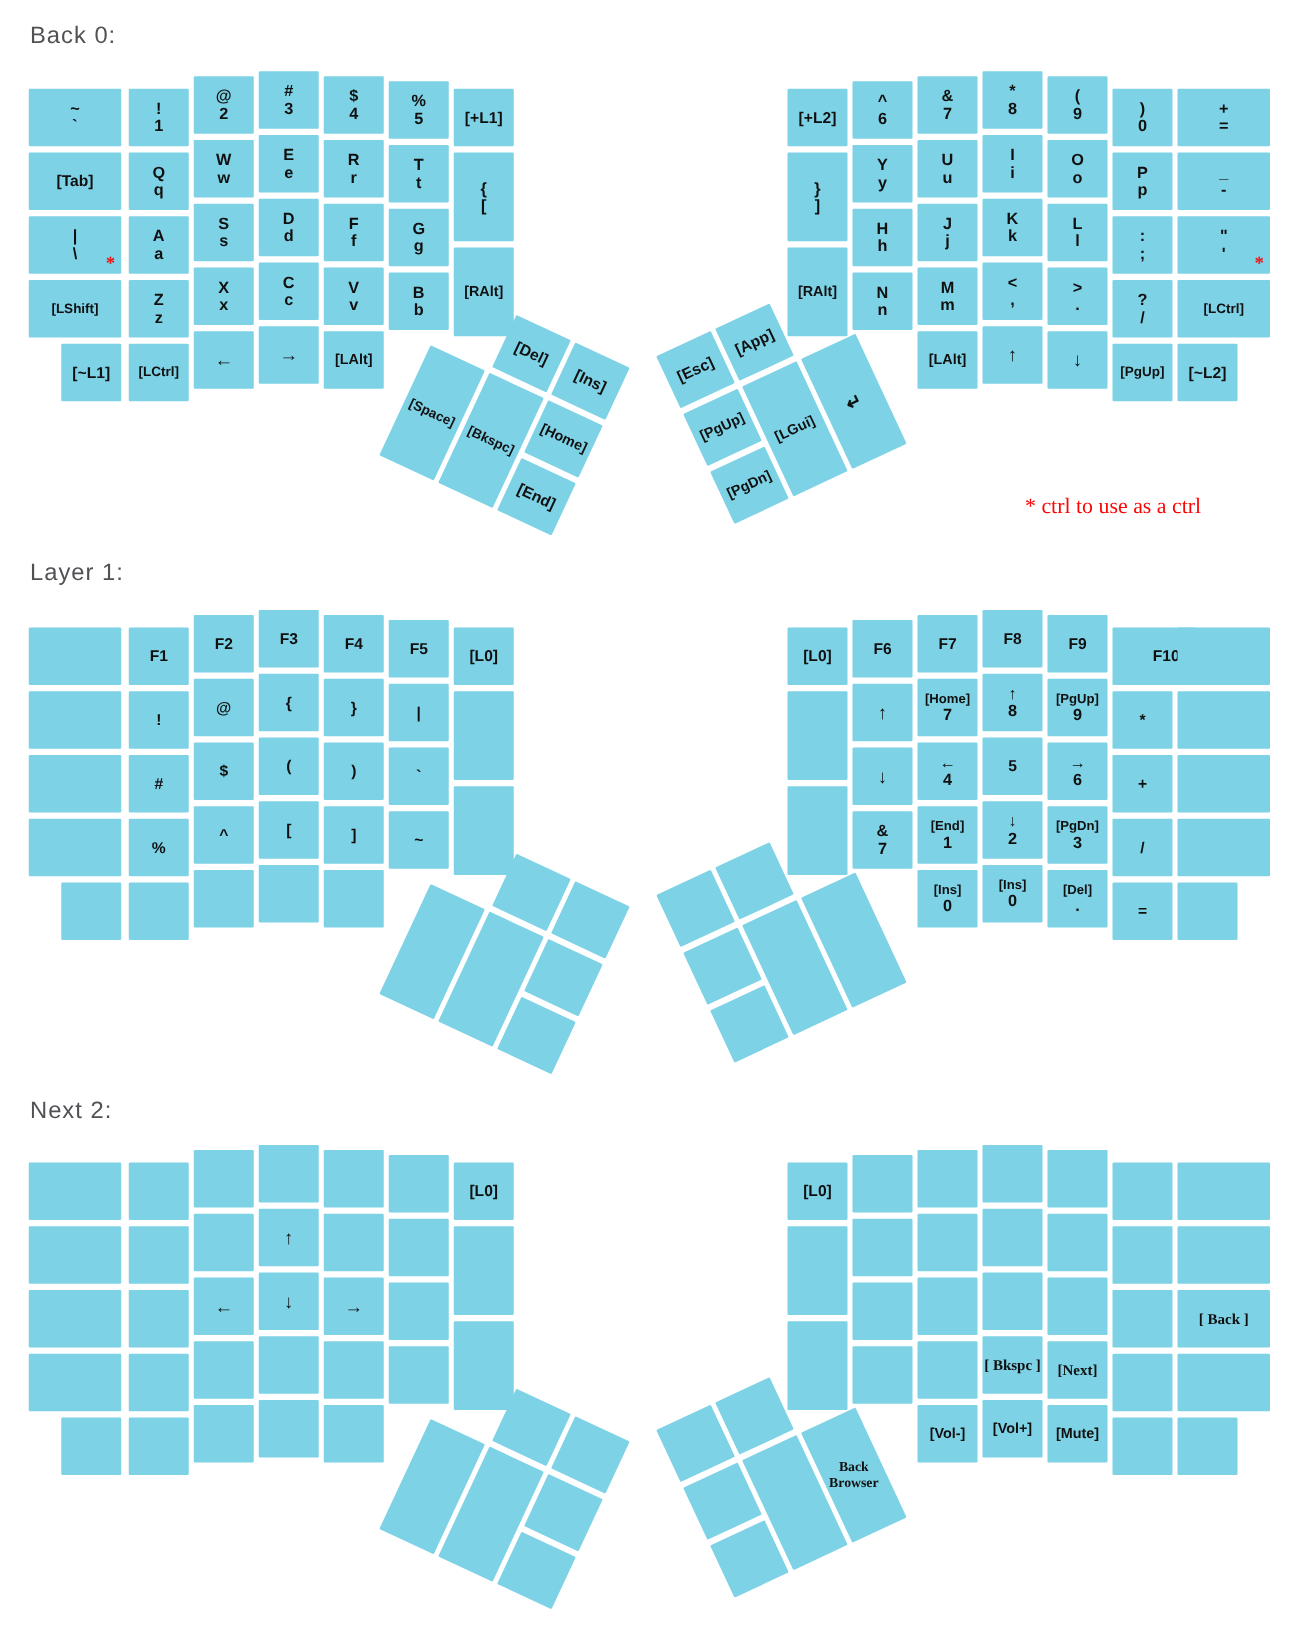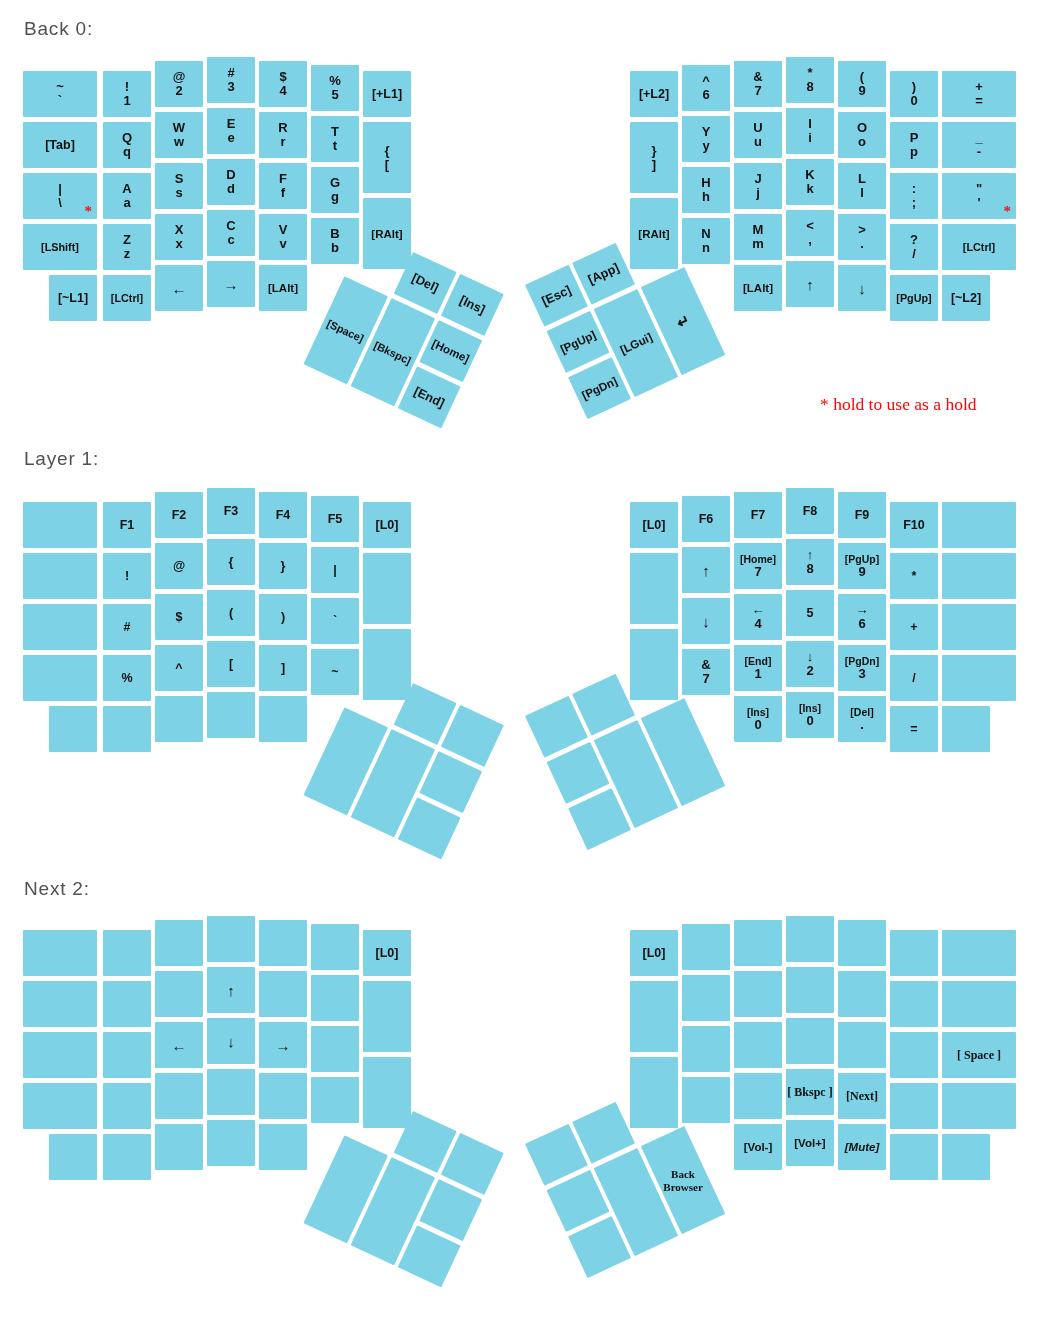--- a/index.html
+++ b/index.html
@@ -405,21 +405,21 @@
     </div>
     <div class="key" style="left: 734px; top: 4px; width: 48px; height: 46px;">
       <span class="kc">F7</span>
     </div>
     <div class="key" style="left: 786px; top: 0px; width: 48px; height: 46px;">
       <span class="kc">F8</span>
     </div>
     <div class="key" style="left: 838px; top: 4px; width: 48px; height: 46px;">
       <span class="kc">F9</span>
     </div>
-    <div class="key" style="left: 890px; top: 14px; width: 48px; height: 46px;">
+    <div class="key" style="left: 890px; top: 14px; width: 48px; height: 46px; padding-left: 19px;">
       <span class="kc">F10</span>
     </div>
     <div class="key" style="left: 942px; top: 14px; width: 74px; height: 46px;"></div>
     <div class="key" style="left: 630px; top: 65px; width: 48px; height: 71px;"></div>
     <div class="key" style="left: 682px; top: 59px; width: 48px; height: 46px;">
       <span class="kc arrow">↑</span>
     </div>
     <div class="key" style="left: 734px; top: 55px; width: 48px; height: 46px;">
       <span class="kt small">[Home]</span>
       <span class="kb">7</span>
@@ -567,51 +567,51 @@
     <div class="key" style="left: 838px; top: 55px; width: 48px; height: 46px;"></div>
     <div class="key" style="left: 890px; top: 65px; width: 48px; height: 46px;"></div>
     <div class="key" style="left: 942px; top: 65px; width: 74px; height: 46px;"></div>
     <div class="key" style="left: 630px; top: 141px; width: 48px; height: 71px;"></div>
     <div class="key" style="left: 682px; top: 110px; width: 48px; height: 46px;"></div>
     <div class="key" style="left: 734px; top: 106px; width: 48px; height: 46px;"></div>
     <div class="key" style="left: 786px; top: 102px; width: 48px; height: 46px;"></div>
     <div class="key" style="left: 838px; top: 106px; width: 48px; height: 46px;"></div>
     <div class="key" style="left: 890px; top: 116px; width: 48px; height: 46px;"></div>
     <div class="key" style="left: 942px; top: 116px; width: 74px; height: 46px;">
-      <span class="kc serif">[ Space ]</span>
+      <span class="kc serif">[ Back ]</span>
     </div>
     <div class="key" style="left: 682px; top: 161px; width: 48px; height: 46px;"></div>
     <div class="key" style="left: 734px; top: 157px; width: 48px; height: 46px;"></div>
     <div class="key" style="left: 786px; top: 153px; width: 48px; height: 46px;">
       <span class="kc serif">[ Bkspc  ]</span>
     </div>
     <div class="key" style="left: 838px; top: 157px; width: 48px; height: 46px;">
       <span class="kc serif">[Next]</span>
     </div>
     <div class="key" style="left: 890px; top: 167px; width: 48px; height: 46px;"></div>
     <div class="key" style="left: 942px; top: 167px; width: 74px; height: 46px;"></div>
     <div class="key" style="left: 734px; top: 208px; width: 48px; height: 46px;">
       <span class="kc sz6">[Vol-]</span>
     </div>
     <div class="key" style="left: 786px; top: 204px; width: 48px; height: 46px;">
       <span class="kc sz6">[Vol+]</span>
     </div>
-    <div class="key" style="left: 838px; top: 208px; width: 48px; height: 46px; font-style: italic;">
+    <div class="key" style="left: 838px; top: 208px; width: 48px; height: 46px;">
       <span class="kc sz6">[Mute]</span>
     </div>
     <div class="key" style="left: 890px; top: 218px; width: 48px; height: 46px;"></div>
     <div class="key" style="left: 942px; top: 218px; width: 48px; height: 46px;"></div>
     <div class="thumb" style="left: 525px; top: 228px; transform: rotate(-25deg);">
       <div class="key" style="left: 0px; top: 0px; width: 48px; height: 46px;"></div>
       <div class="key" style="left: 52px; top: 0px; width: 48px; height: 46px;"></div>
       <div class="key" style="left: 0px; top: 51px; width: 48px; height: 46px;"></div>
       <div class="key" style="left: 0px; top: 102px; width: 48px; height: 46px;"></div>
       <div class="key" style="left: 52px; top: 51px; width: 48px; height: 97px;"></div>
       <div class="key" style="left: 104px; top: 51px; width: 48px; height: 97px;">
         <div class="hlines">
           <div>Back</div>
           <div>Browser</div>
         </div>
       </div>
     </div>
   </div>
 
-<div class="note">* hold to use as a hold</div>
+<div class="note">* ctrl to use as a ctrl</div>
 
 </body></html>

